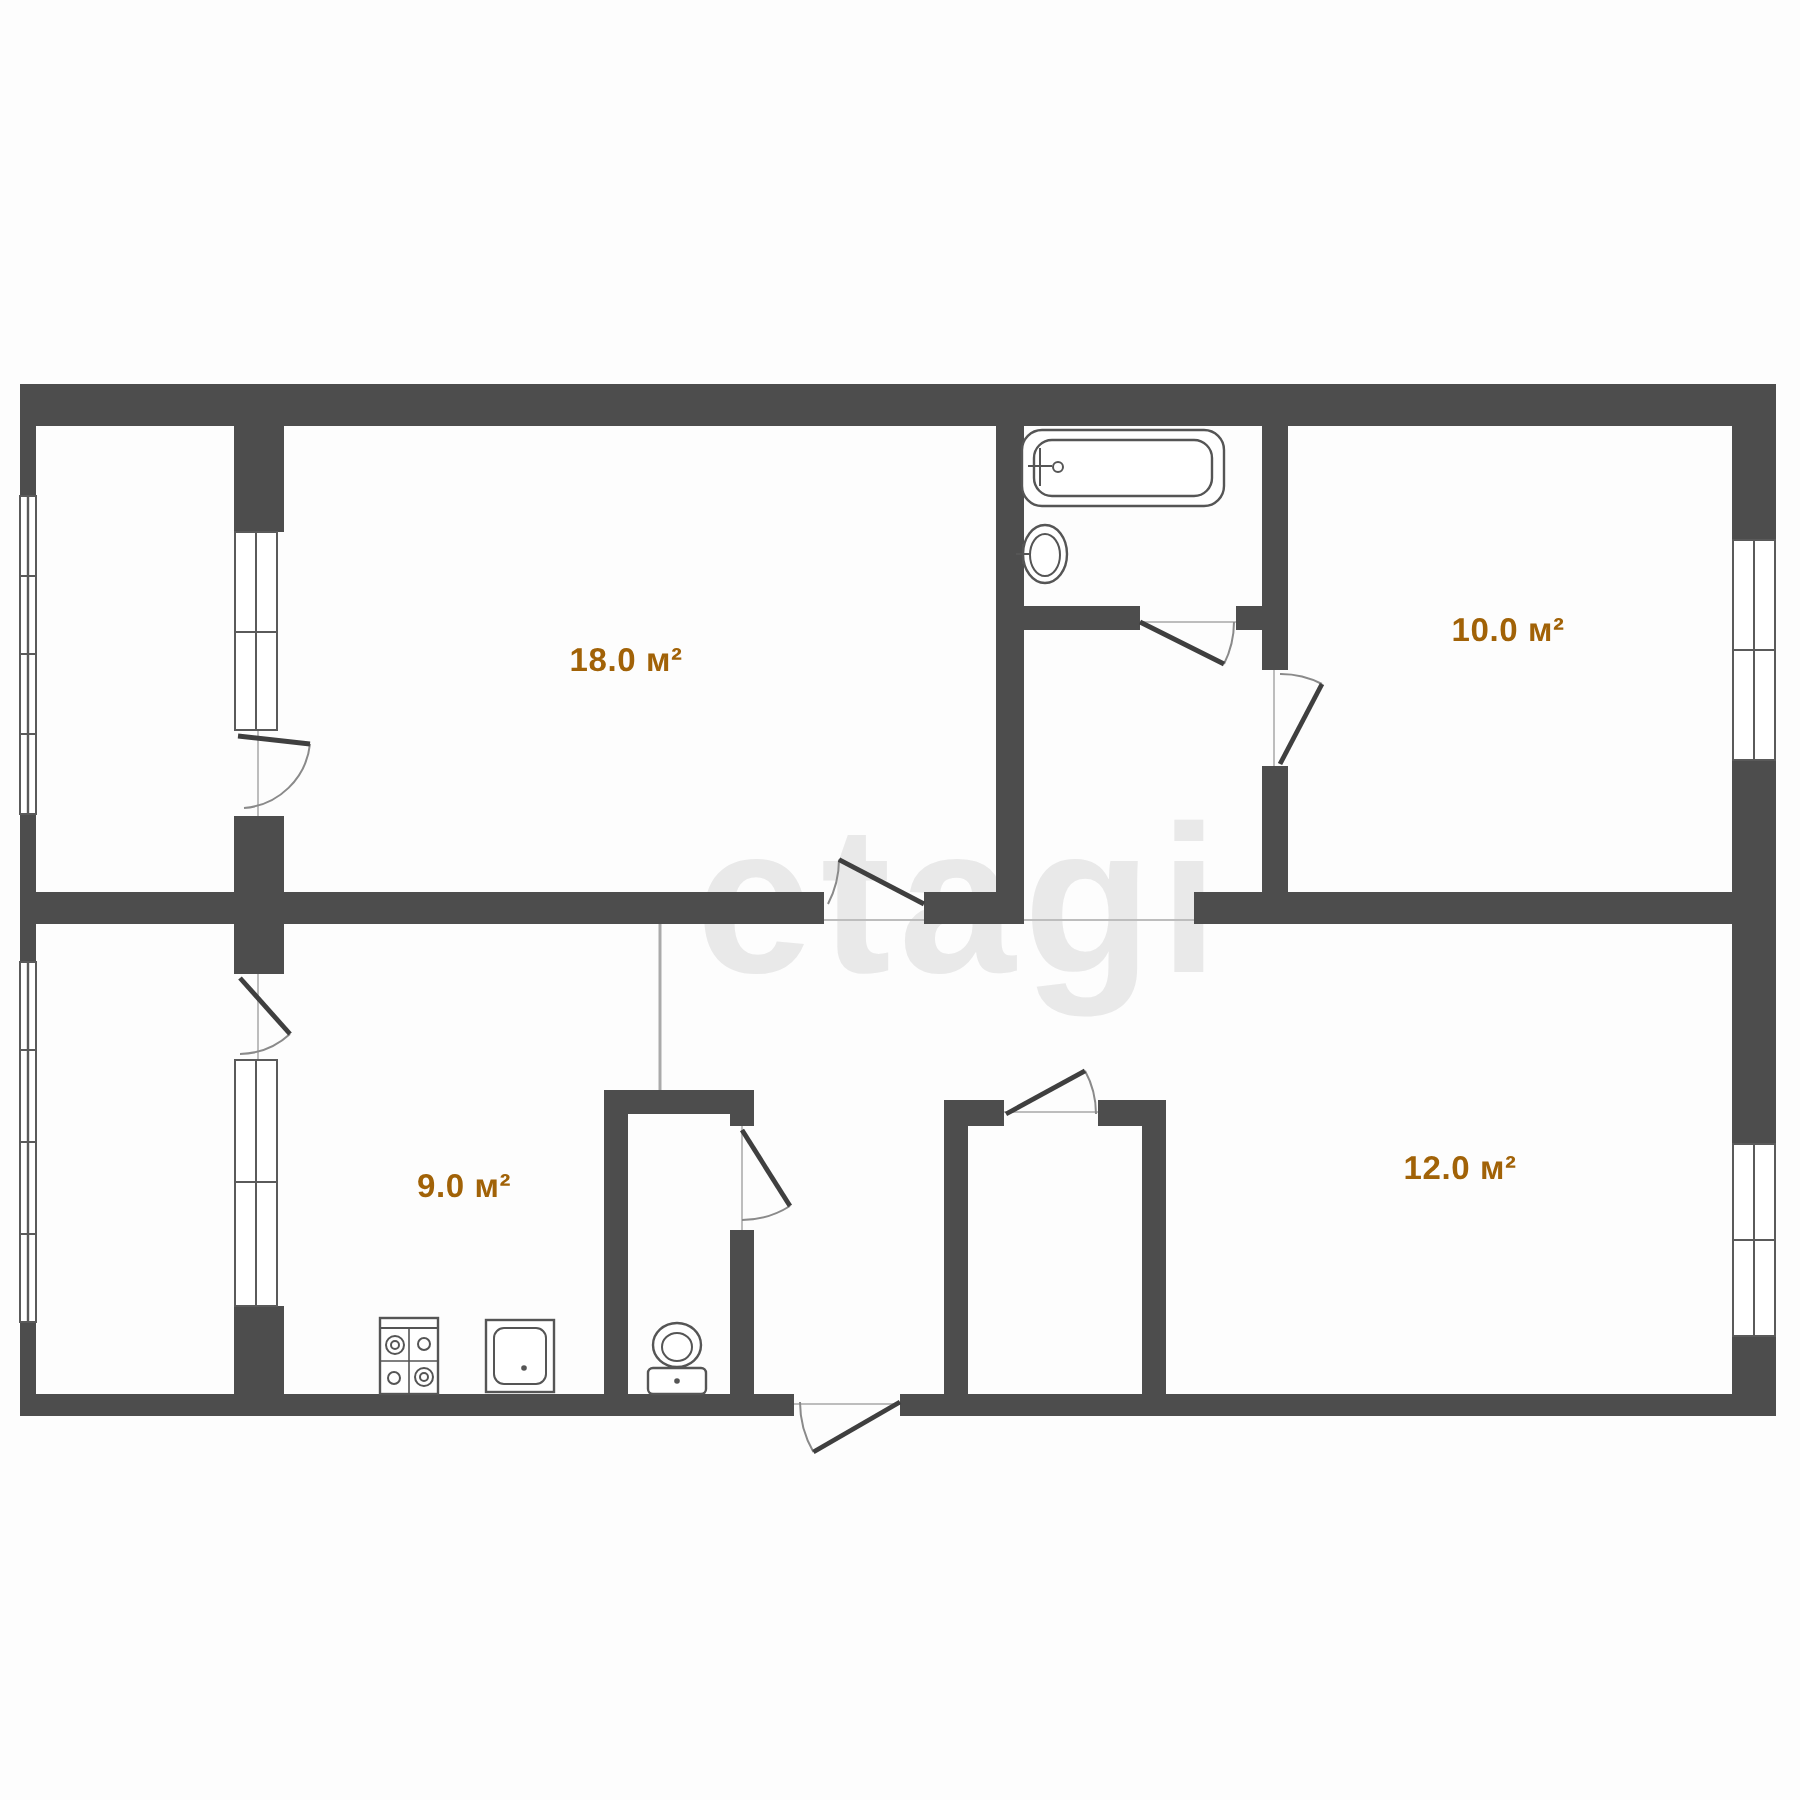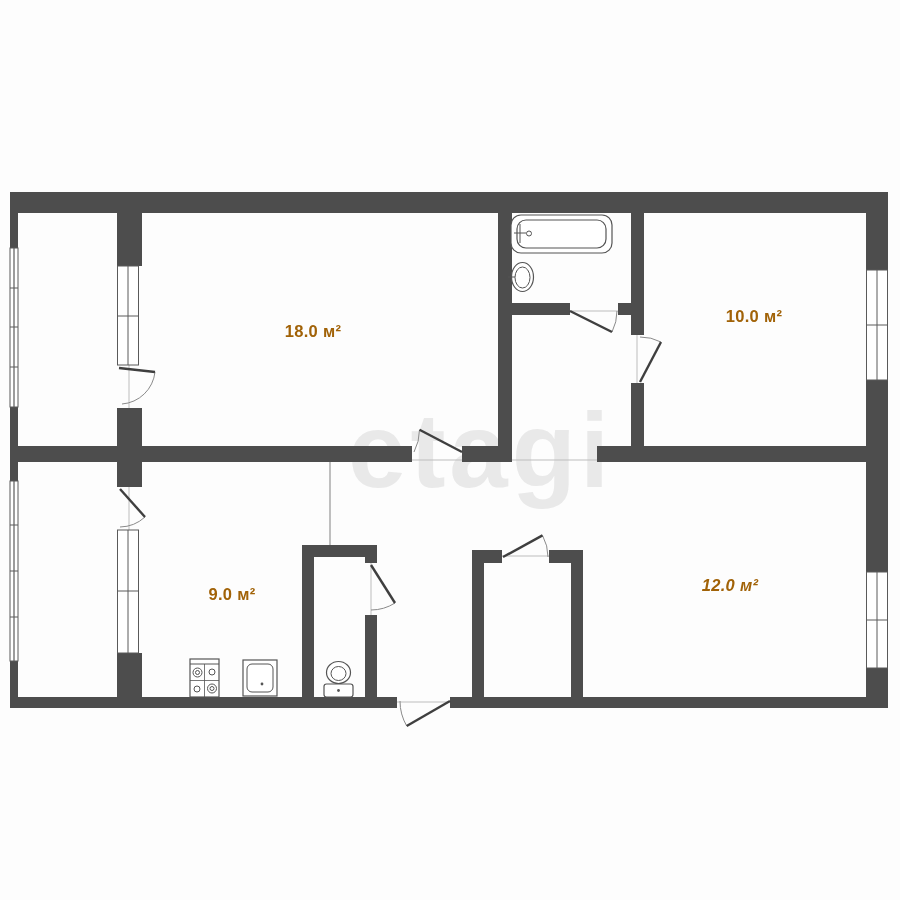--- a/index.html
+++ b/index.html
@@ -214,15 +214,15 @@
         <rect x="243" y="660" width="34" height="36"></rect>
         <rect x="247" y="664" width="26" height="28" rx="5" stroke-width="1"></rect>
         <circle cx="262" cy="684" r="1.4" fill="#555555" stroke="none"></circle>
       </g>
     </g>
   </svg>
 
   <div class="room-label" style="left:313px;top:331px;">18.0 м²</div>
   <div class="room-label" style="left:754px;top:316px;">10.0 м²</div>
   <div class="room-label" style="left:232px;top:594px;text-align:right;">9.0 м²</div>
-  <div class="room-label" style="left:730px;top:585px;font-style:italic;">12.0 м²</div>
+  <div class="room-label" style="left:730px;top:585px;">12.0 м²</div>
 
 </div>
 
 </body></html>

